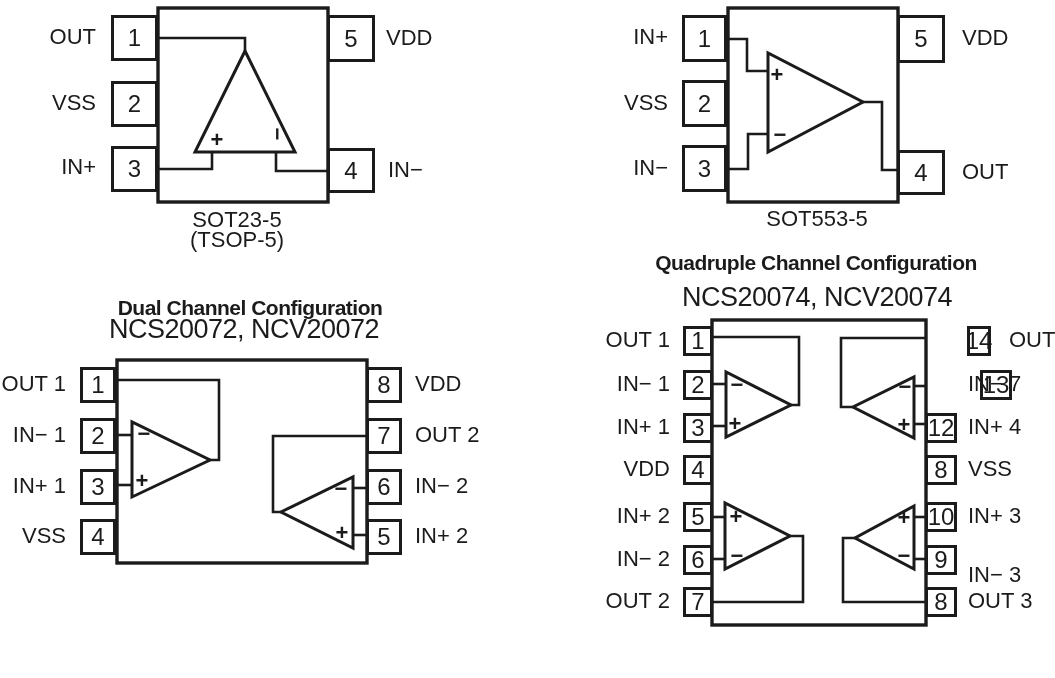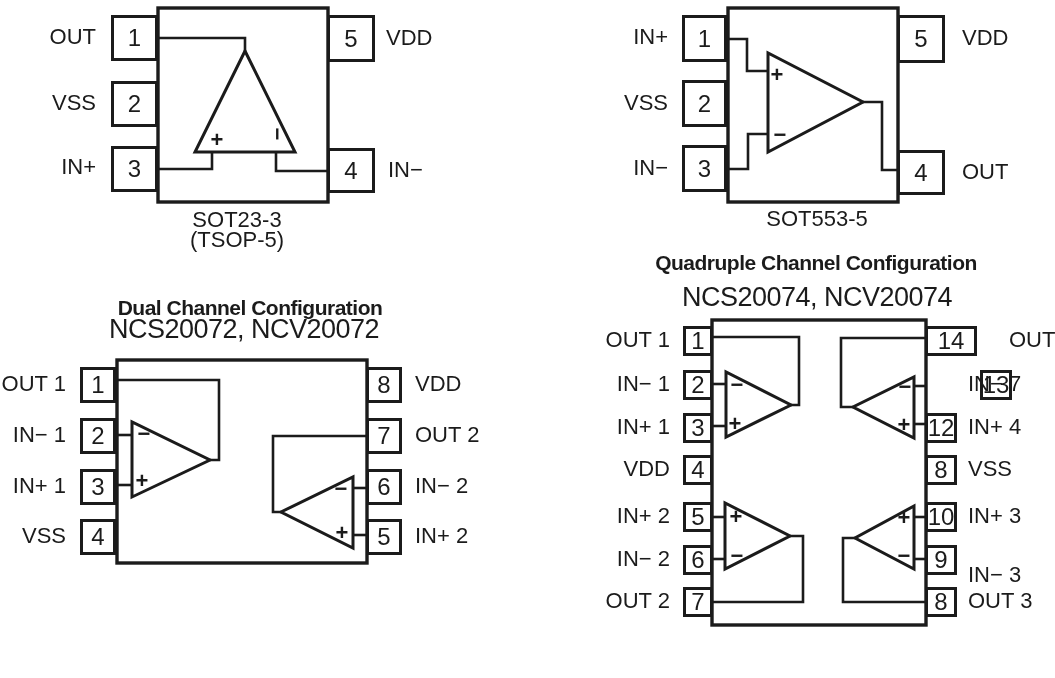--- a/index.html
+++ b/index.html
@@ -90,21 +90,21 @@
 
     <div class="lab" style="right:959px;top:22px">OUT</div>
     <div class="lab" style="right:959px;top:88px">VSS</div>
     <div class="lab" style="right:959px;top:152px">IN+</div>
     <div class="lab" style="left:386px;top:23px">VDD</div>
     <div class="lab" style="left:388px;top:155px">IN−</div>
 
     <div class="mk" style="left:205px;top:128px">+</div>
     <div class="mk rot" style="left:265px;top:122px">−</div>
 
-    <div class="cap" style="left:237px;top:207px">SOT23-3</div>
+    <div class="cap" style="left:237px;top:207px">SOT23-5</div>
     <div class="cap" style="left:237px;top:227px">(TSOP-5)</div>
   </section>
 
   <section>
     <div class="pin" style="left:682px;top:15px;width:45px;height:47px">1</div>
     <div class="pin" style="left:682px;top:80px;width:45px;height:47px">2</div>
     <div class="pin" style="left:682px;top:145px;width:45px;height:47px">3</div>
     <div class="pin" style="left:897px;top:15px;width:48px;height:48px">5</div>
     <div class="pin" style="left:897px;top:150px;width:48px;height:45px">4</div>
 
@@ -152,21 +152,21 @@
     <div class="title" style="left:816px;top:250px">Quadruple Channel Configuration</div>
     <div class="subtitle" style="left:817px;top:284px">NCS20074, NCV20074</div>
 
     <div class="pin" style="left:683px;top:326px;width:30px;height:30px">1</div>
     <div class="pin" style="left:683px;top:370px;width:30px;height:30px">2</div>
     <div class="pin" style="left:683px;top:413px;width:30px;height:30px">3</div>
     <div class="pin" style="left:683px;top:455px;width:30px;height:30px">4</div>
     <div class="pin" style="left:683px;top:502px;width:30px;height:30px">5</div>
     <div class="pin" style="left:683px;top:545px;width:30px;height:30px">6</div>
     <div class="pin" style="left:683px;top:587px;width:30px;height:30px">7</div>
-    <div class="pin" style="left:925px;top:326px;width:52px;height:30px">14</div>
+    <div class="pin" style="left:967px;top:326px;width:24px;height:30px">14</div>
     <div class="pin" style="left:980px;top:370px;width:32px;height:30px">13</div>
     <div class="pin" style="left:925px;top:413px;width:32px;height:30px">12</div>
     <div class="pin" style="left:925px;top:455px;width:32px;height:30px">8</div>
     <div class="pin" style="left:925px;top:502px;width:32px;height:30px">10</div>
     <div class="pin" style="left:925px;top:545px;width:32px;height:30px">9</div>
     <div class="pin" style="left:925px;top:587px;width:32px;height:30px">8</div>
 
     <div class="lab" style="right:385px;top:325px">OUT 1</div>
     <div class="lab" style="right:385px;top:369px">IN− 1</div>
     <div class="lab" style="right:385px;top:412px">IN+ 1</div>

